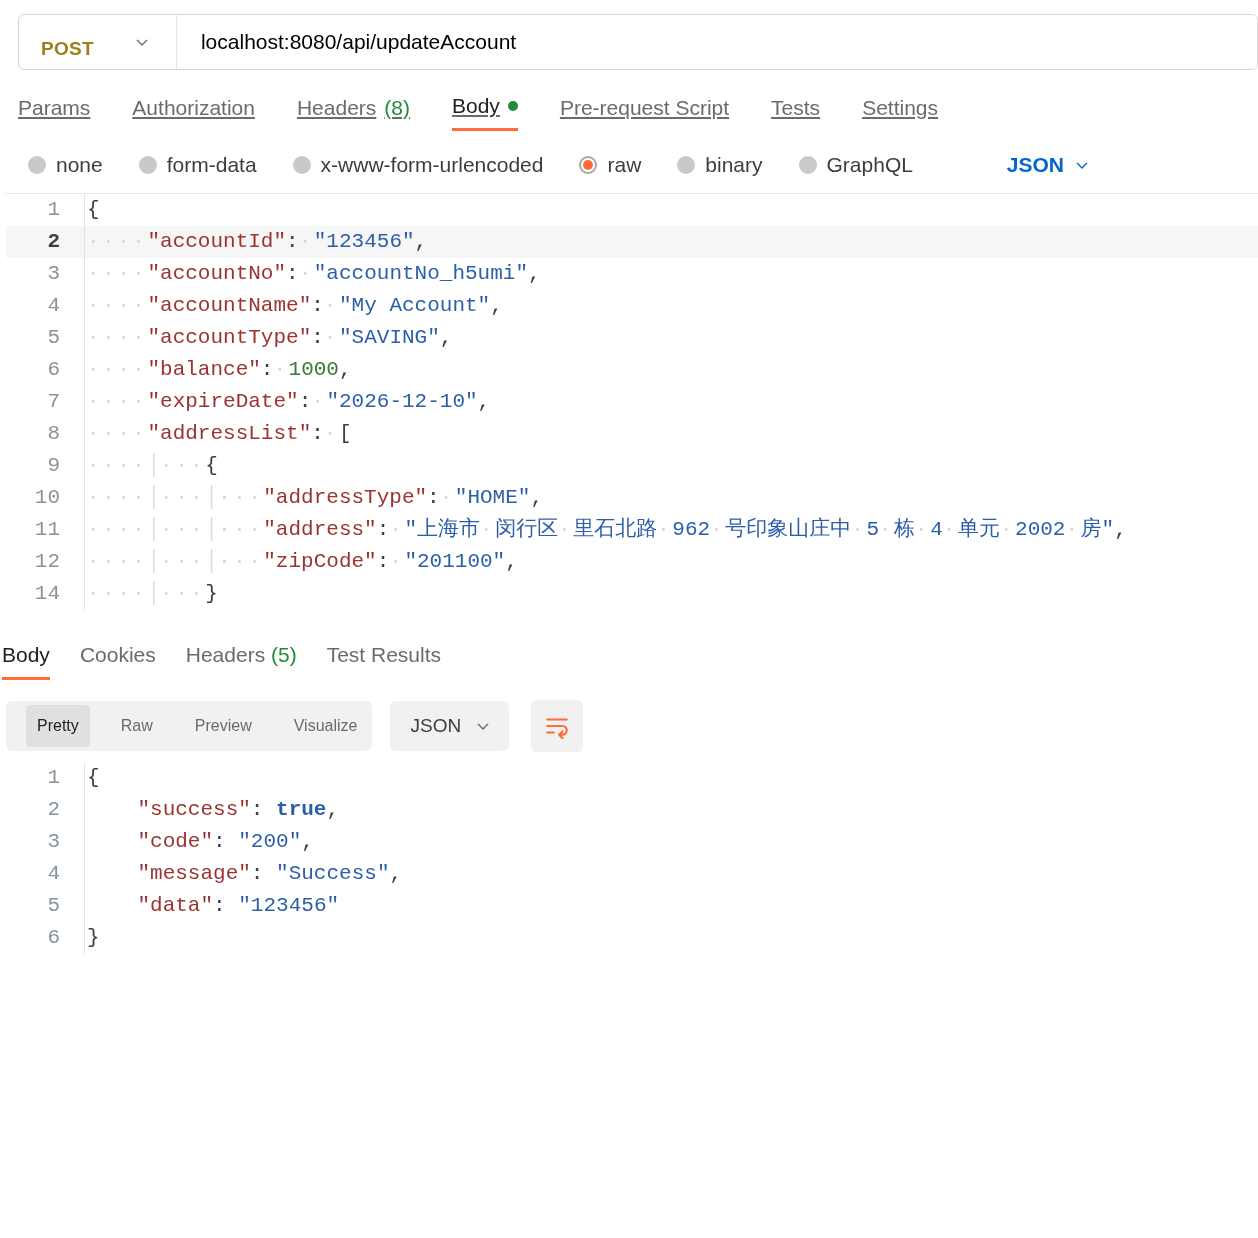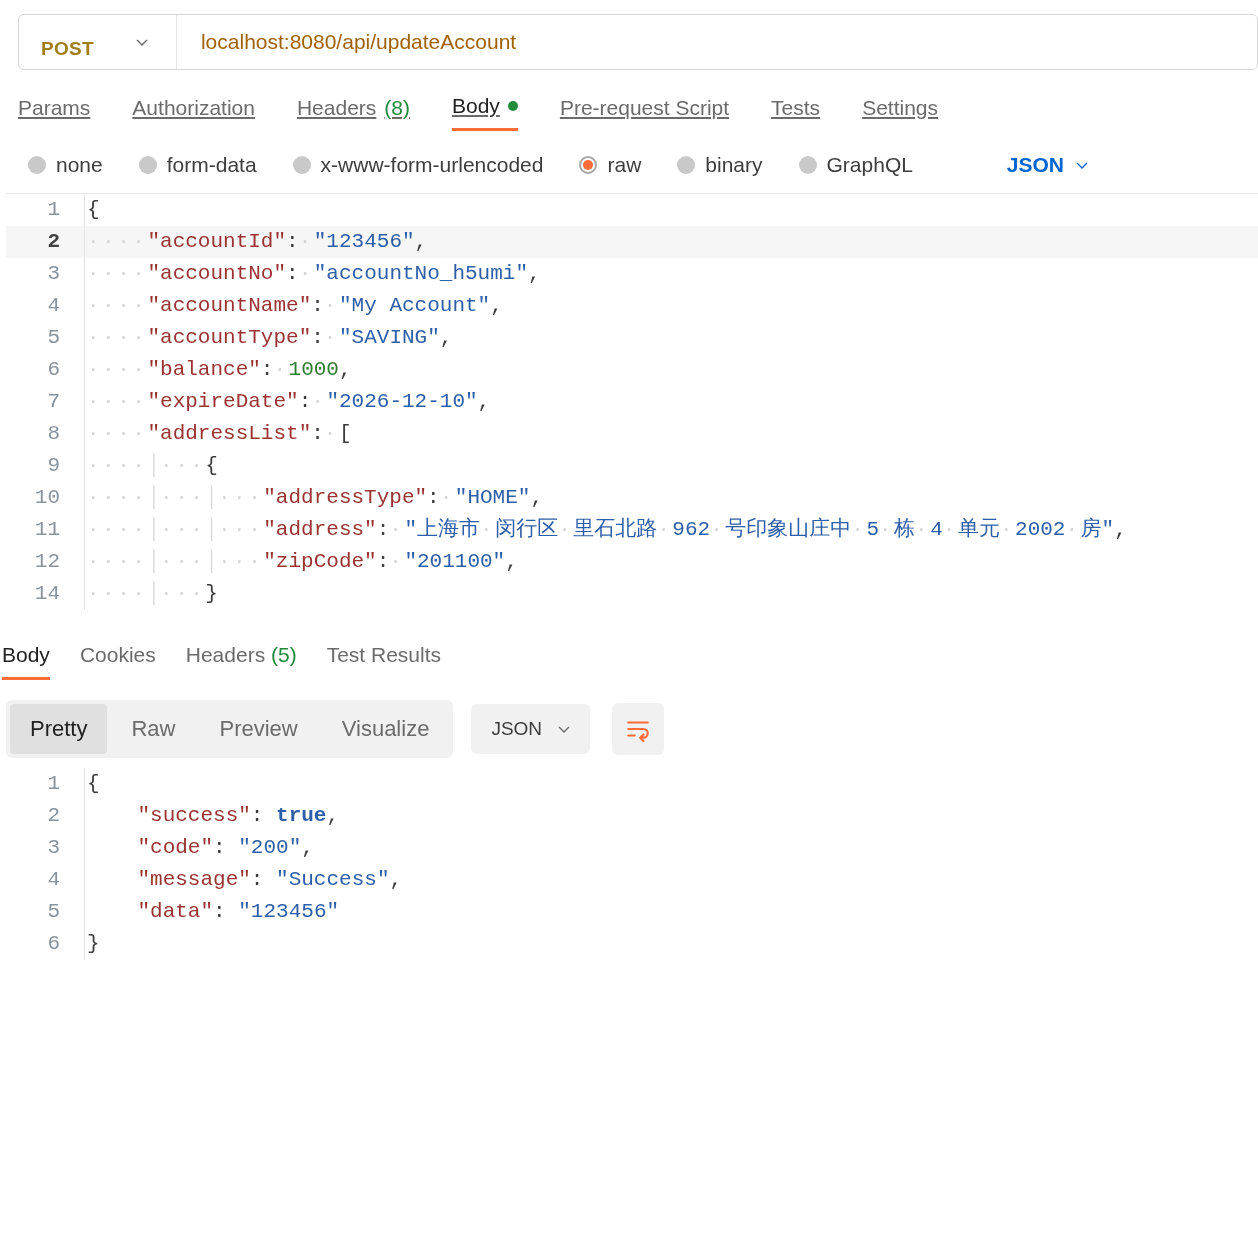--- a/index.html
+++ b/index.html
@@ -31,21 +31,21 @@
     cursor: pointer;
   }
   .method-label { color: #a07f1a; font-weight: 700; font-size: 19px; letter-spacing: .3px; margin-top: 14px;}
   .chevron { width: 14px; height: 14px; }
   .chevron svg { display:block; }
   .url-input {
     flex: 1;
     border: none;
     outline: none;
     font-size: 21px;
-    color: #a16207;
+    color: #000000;
     padding-left: 24px;
     background: #fff;
   }
 
   
   .tabs-row {
     display: flex;
     align-items: center;
     gap: 42px;
     padding-left: 18px;
@@ -116,21 +116,21 @@
     display:flex; gap:30px; font-size:21px; color:#6b6b6b;
     border-top: 1px solid #fff; margin-top: 28px;
   }
   .resp-tabs .rtab { padding: 4px 0 10px 0; cursor:pointer;}
   .resp-tabs .rtab.active { color:#212121; border-bottom:3px solid #ff6c37; margin-left:2px;}
 
   .view-row {
     display:flex; align-items:center; gap:0; margin:20px 0 10px 6px;
   }
   .segmented { display:flex; background:#f1f1f1; border-radius:6px; padding:4px; gap:4px;}
-  .seg-btn { padding: 12px 20px; border-radius:4px; cursor:pointer; color:#6b6b6b; font-size:22px;}
+  .seg-btn { padding: 12px 11px; border-radius:4px; cursor:pointer; color:#6b6b6b; font-size:16px;margin-left:16px;}
   .seg-btn.active { background:#e0e0e0; color:#212121; font-weight:500;}
   .json-dd {
     margin-left:18px; background:#f1f1f1; border-radius:6px;
     padding: 14px 20px; display:flex; align-items:center; gap:14px; font-size:19px; color:#3d3d3d; cursor:pointer;
   }
   .wrap-btn {
     margin-left:22px; background:#f1f1f1; border-radius:6px;
     width:52px; height:52px; display:flex; align-items:center; justify-content:center; cursor:pointer;
   }
   .wrap-btn svg path { stroke:#ff6c37;}

